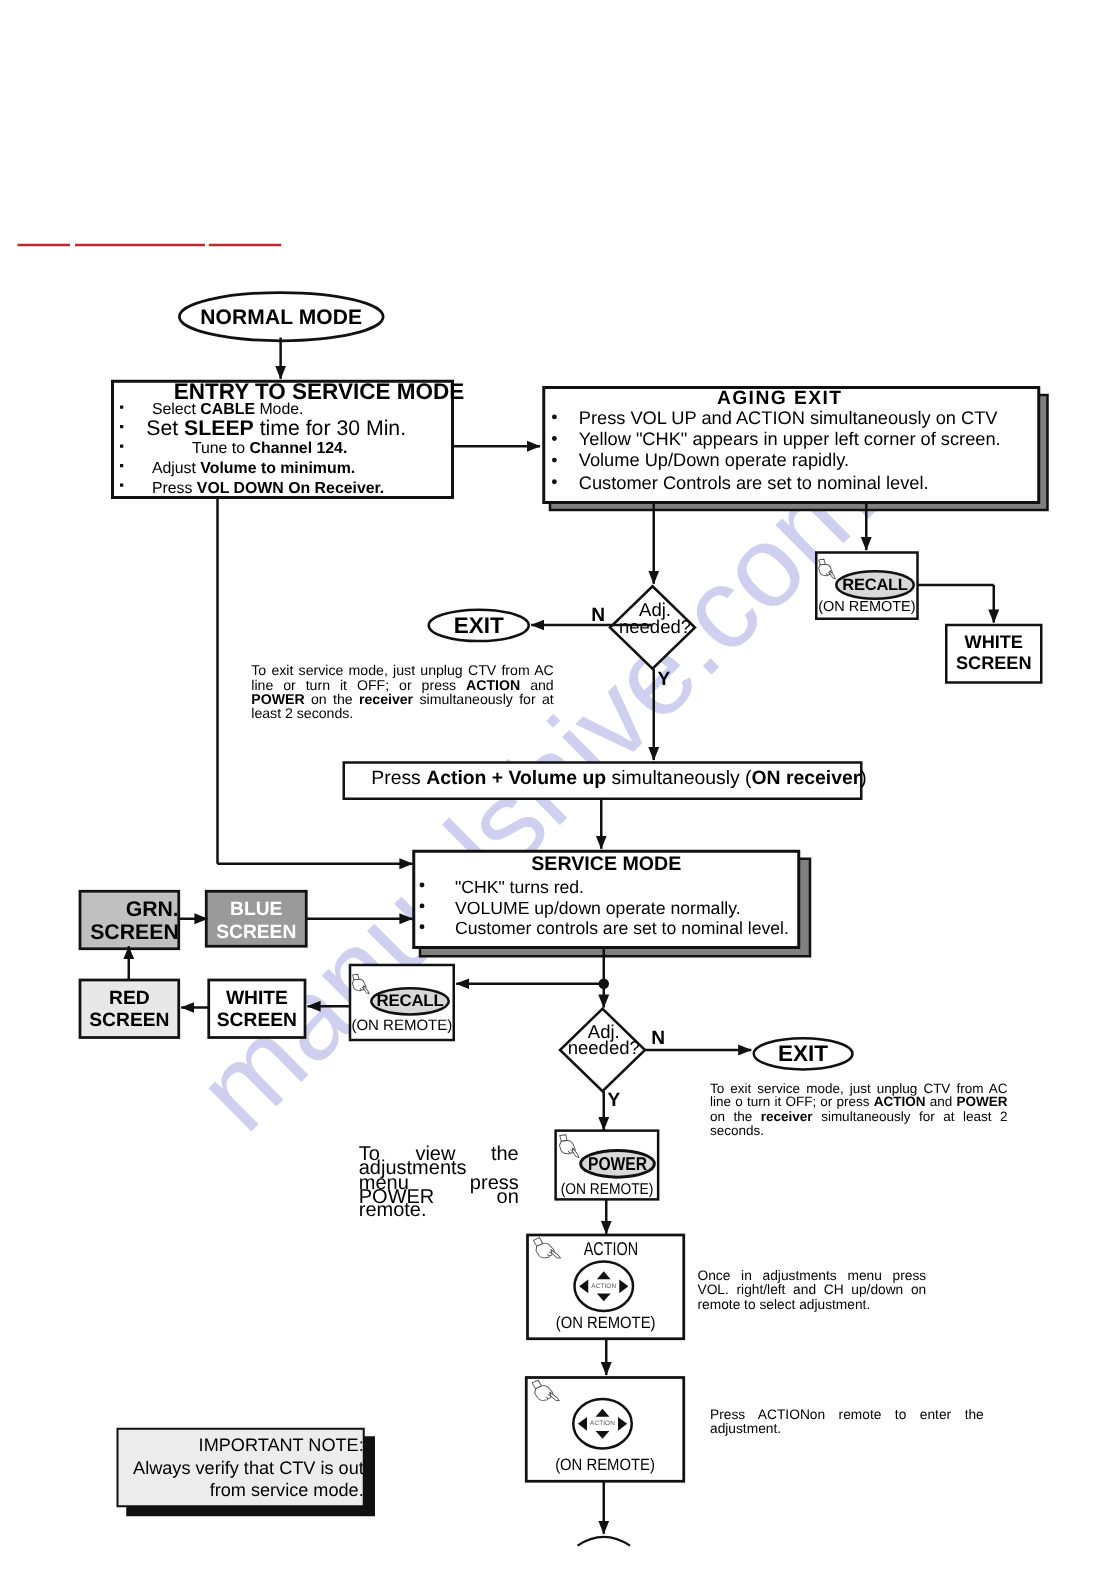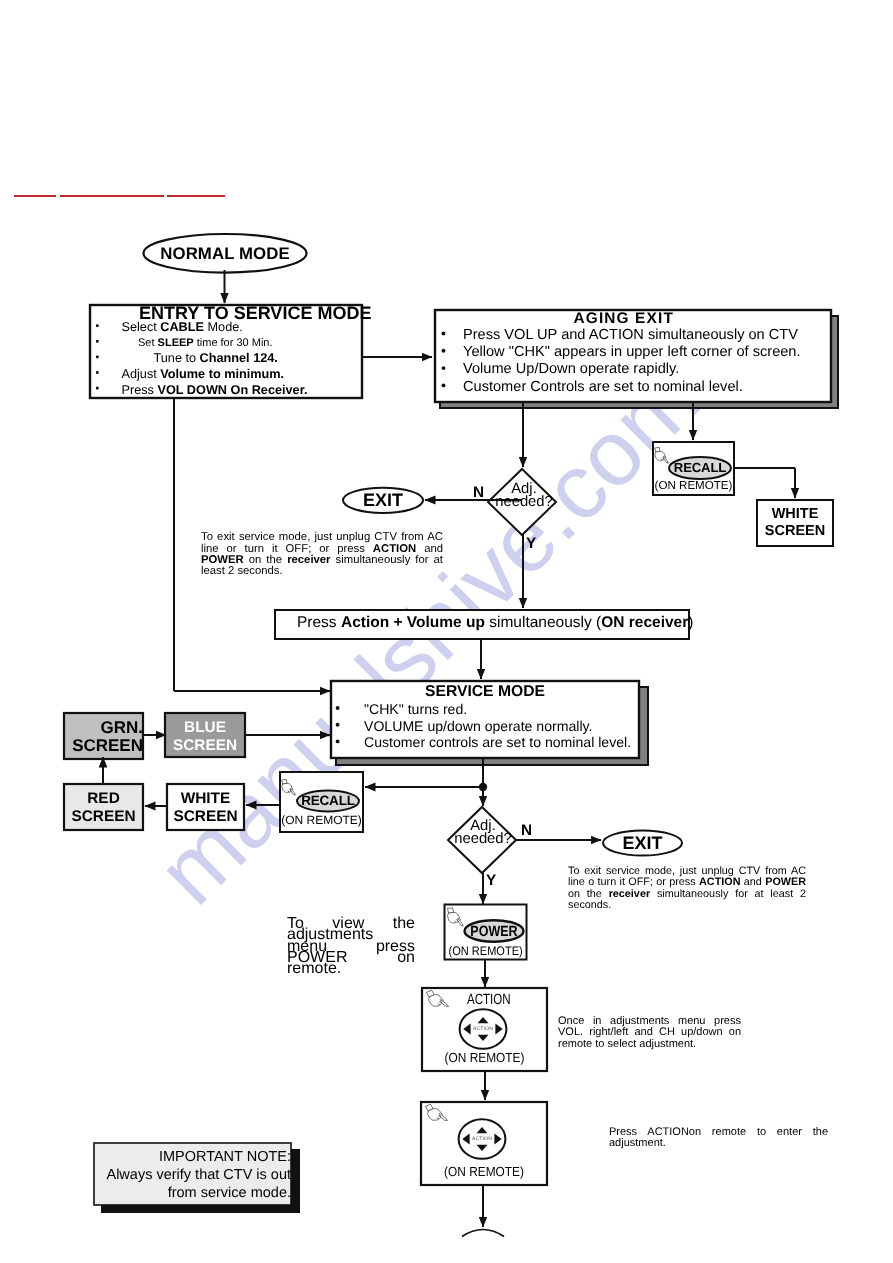--- a/index.html
+++ b/index.html
@@ -141,21 +141,21 @@
         <path d="M483,873 V904" marker-end="url(#arr)" stroke-width="2"></path>
         <path d="M485,960 V987" marker-end="url(#arr)" stroke-width="2"></path>
         <path d="M485,1071 V1100" marker-end="url(#arr)" stroke-width="2"></path>
         <path d="M483,1184 V1227" marker-end="url(#arr)" stroke-width="2"></path>
       </g>
   </svg>
   <div id="content" class="layer">
       <div style="position:absolute;left:143.5px;top:244px;width:163px;text-align:center;font-size:16.8px;font-weight:700;letter-spacing:0.1px;line-height:19px;">NORMAL MODE</div>
       <div style="position:absolute;left:139px;top:305.6px;font-size:18px;font-weight:700;line-height:15px;white-space:nowrap;">ENTRY TO SERVICE MODE</div>
       <div style="position:absolute;left:121.5px;top:320.2px;font-size:12.7px;line-height:14px;white-space:nowrap;"><span>Select </span><span style="font-weight: 700;">CABLE</span><span> Mode.</span></div>
-      <div style="position:absolute;left:138px;top:335.8px;font-size:11px;line-height:14px;white-space:nowrap;"><span>Set </span><span style="font-weight: 700;">SLEEP</span><span> time for 30 Min.</span></div>
+      <div style="position:absolute;left:117px;top:335.8px;font-size:17px;line-height:14px;white-space:nowrap;"><span>Set </span><span style="font-weight: 700;">SLEEP</span><span> time for 30 Min.</span></div>
       <div style="position:absolute;left:121.5px;top:351.4px;font-size:12.7px;line-height:14px;white-space:nowrap;margin-left:32px;"><span>Tune to </span><span style="font-weight: 700;">Channel 124.</span></div>
       <div style="position:absolute;left:121.5px;top:367px;font-size:12.7px;line-height:14px;white-space:nowrap;"><span>Adjust </span><span style="font-weight: 700;">Volume to minimum.</span></div>
       <div style="position:absolute;left:121.5px;top:382.59999999999997px;font-size:12.7px;line-height:14px;white-space:nowrap;"><span>Press </span><span style="font-weight: 700;">VOL DOWN On Receiver.</span></div>
       <div style="position:absolute;left:573.5px;top:310px;font-size:15.4px;font-weight:700;line-height:17px;letter-spacing:1.15px;white-space:nowrap;">AGING EXIT</div>
       <div style="position:absolute;left:463px;top:327.6px;font-size:14.6px;line-height:15px;white-space:nowrap;">Press VOL UP and ACTION simultaneously on CTV</div>
       <div style="position:absolute;left:463px;top:344.90000000000003px;font-size:14.6px;line-height:15px;white-space:nowrap;">Yellow "CHK" appears in upper left corner of screen.</div>
       <div style="position:absolute;left:463px;top:362.20000000000005px;font-size:14.6px;line-height:15px;white-space:nowrap;">Volume Up/Down operate rapidly.</div>
       <div style="position:absolute;left:463px;top:379.5px;font-size:14.6px;line-height:15px;white-space:nowrap;">Customer Controls are set to nominal level.</div>
       <div style="position:absolute;left:472px;top:477px;width:100px;text-align:center;font-size:14px;line-height:17px;"></div>
       <div style="position:absolute;left:474px;top:482.5px;width:100px;text-align:center;font-size:14.8px;line-height:13.3px;">
@@ -210,15 +210,15 @@
       <div style="position:absolute;left:421px;top:1163px;width:126px;text-align:center;font-size:13.2px;line-height:17px;transform:scaleX(0.90);">(ON REMOTE)</div>
       <div style="position:absolute;left:94px;top:1148px;width:197px;text-align:right;font-size:14.5px;line-height:18px;">
         <div>IMPORTANT NOTE:</div>
         <div>Always verify that CTV is out</div>
         <div>from service mode.</div>
       </div>
       <div style="position:absolute;left:201px;top:532.4px;width:242px;font-size:11.3px;line-height:11.3px;text-align:justify;text-justify:inter-word;word-spacing:0px;"><span>To exit service mode, just unplug CTV from AC line or turn it OFF; or press </span><span style="font-weight: 700;">ACTION</span><span> and </span><span style="font-weight: 700;">POWER</span><span> on the </span><span style="font-weight: 700;">receiver</span><span> simultaneously for at least 2 seconds.</span></div>
       <div style="position:absolute;left:568px;top:866px;width:238px;font-size:10.8px;line-height:11.3px;text-align:justify;text-justify:inter-word;word-spacing:0px;"><span>To exit service mode, just unplug CTV from AC line o turn it OFF; or press </span><span style="font-weight: 700;">ACTION</span><span> and </span><span style="font-weight: 700;">POWER</span><span> on the </span><span style="font-weight: 700;">receiver</span><span> simultaneously for at least 2 seconds.</span></div>
       <div style="position:absolute;left:287px;top:918px;width:128px;font-size:16px;line-height:11.3px;text-align:justify;text-justify:inter-word;word-spacing:0px;">To view the adjustments menu press POWER on remote.</div>
       <div style="position:absolute;left:558px;top:1016px;width:183px;font-size:11px;line-height:11.3px;text-align:justify;text-justify:inter-word;word-spacing:0px;">Once in adjustments menu press VOL. right/left and CH up/down on remote to select adjustment.</div>
-      <div style="position:absolute;left:568px;top:1127px;width:219px;font-size:11px;line-height:11.3px;text-align:justify;text-justify:inter-word;word-spacing:0px;margin-left:41px;">Press ACTIONon remote to enter the adjustment.</div>
+      <div style="position:absolute;left:568px;top:1127px;width:219px;font-size:11px;line-height:11.3px;text-align:justify;text-justify:inter-word;word-spacing:0px;">Press ACTIONon remote to enter the adjustment.</div>
     </div>
 </div>
 
 </body></html>

